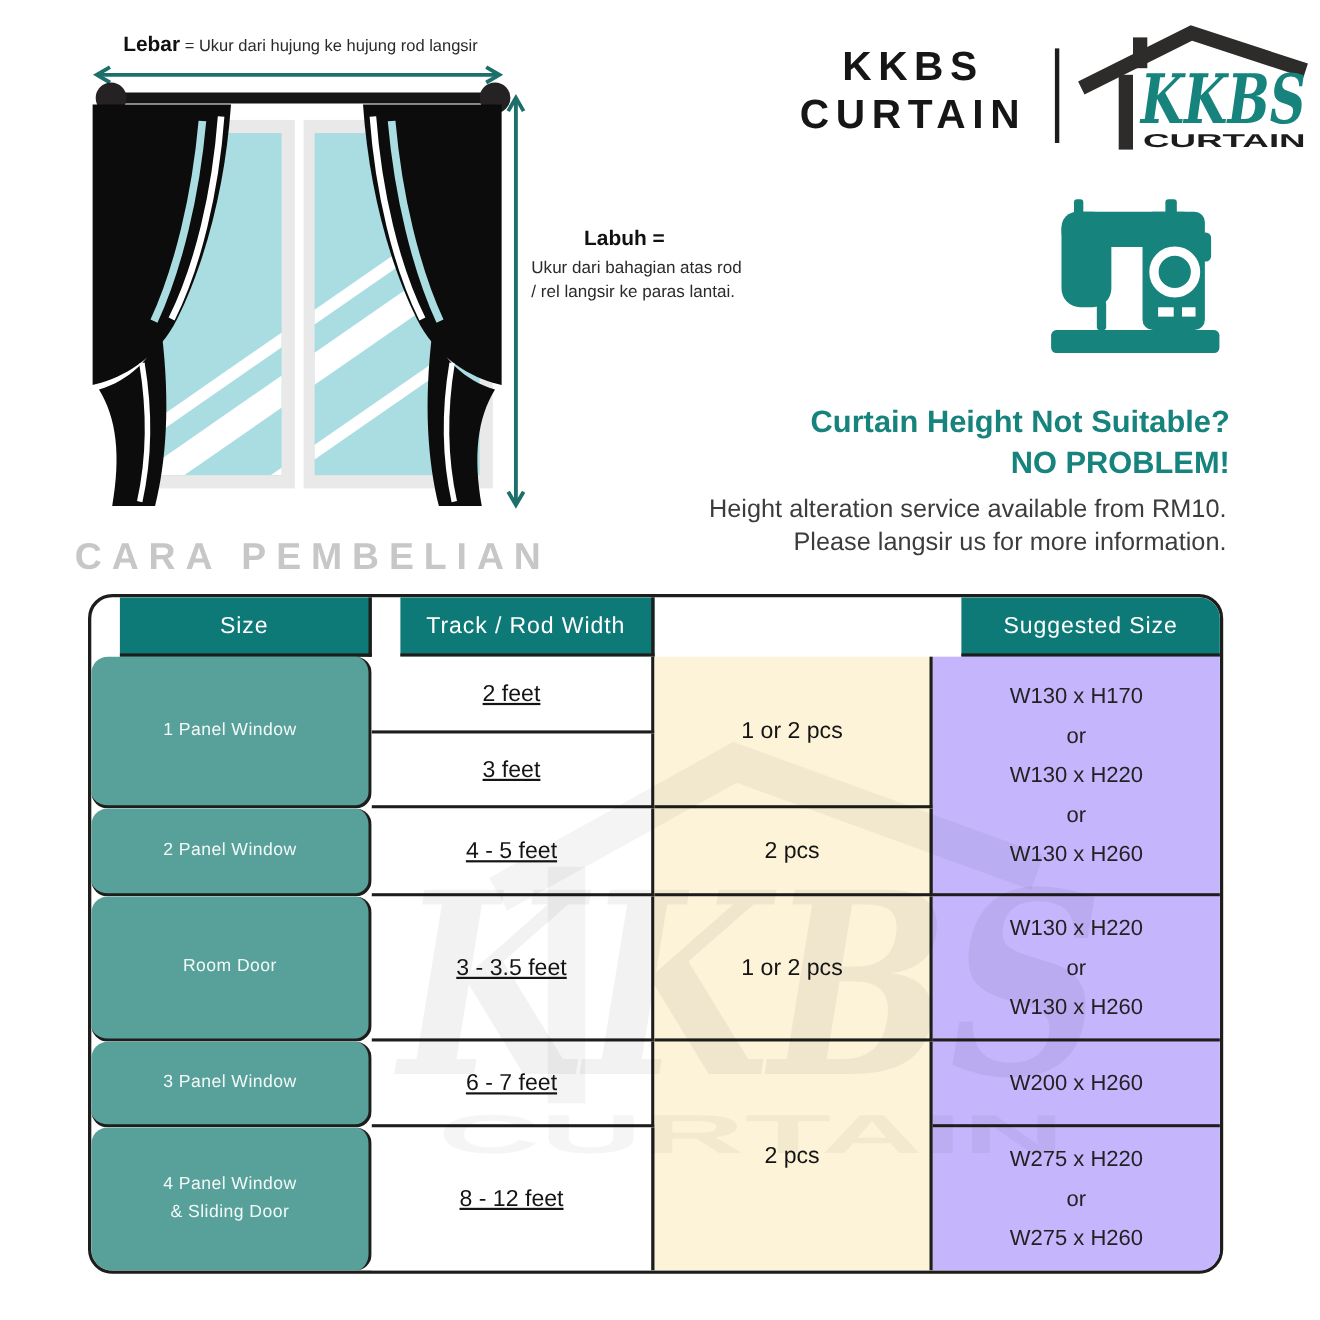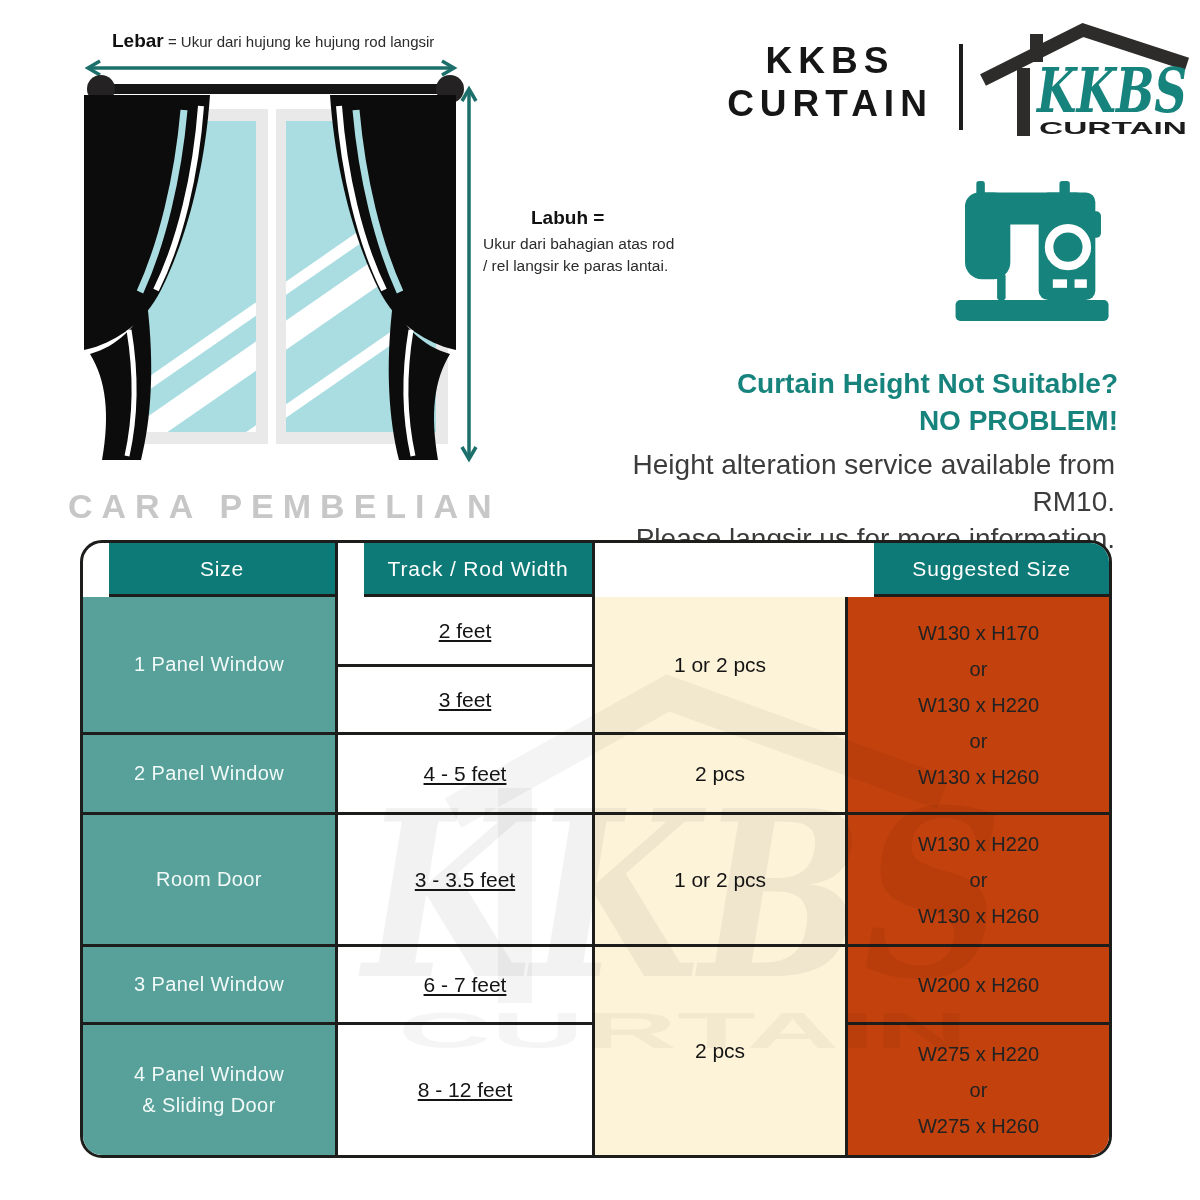--- a/index.html
+++ b/index.html
@@ -19,42 +19,42 @@
   .wordmark .wm1 { font-size:37px; letter-spacing:6px; line-height:1.15; }
   .wordmark .wm2 { font-size:37px; letter-spacing:6px; line-height:1.15; }
   .logo-divider { position:absolute; left:959px; top:44px; width:4px; height:86px; background:#1c1c1c; }
   .logo-mark { position:absolute; left:977px; top:16px; }
 
   
   .sewing { position:absolute; left:948px; top:172px; }
   .alter-head { position:absolute; right:82px; top:366px; width:600px; text-align:right;
                 color:var(--teal-accent,#17837d); font-weight:700; font-size:28px; line-height:1.32; }
   .alter-body { position:absolute; right:85px; top:447px; width:560px; text-align:right;
-                color:#3c3c3c; font-size:28px; line-height:1.32; }
+                color:#3c3c3c; font-size:23px; line-height:1.32; }
 
   
   .section-title { position:absolute; left:68px; top:487px; font-size:34px; font-weight:700;
                    letter-spacing:9px; color:var(--title-gray,#c7c7c7); }
 
   
   .tbl-wrap { position:absolute; left:80px; top:540px; width:1032px; height:618px;
               border:3px solid var(--ink,#1d1d1b); border-radius:22px; overflow:hidden; background:#fff; }
   .tbl { display:grid; width:100%; height:100%;
          grid-template-columns:255px 257px 253px 1fr;
          grid-template-rows:54px 70px 68px 80px 132px 78px 1fr; }
   .cell { display:flex; flex-direction:column; align-items:center; justify-content:center; text-align:center;
           border-right:3px solid var(--ink,#1d1d1b); border-bottom:3px solid var(--ink,#1d1d1b); position:relative; }
   .cell > span { position:relative; z-index:3; }
   .lc { border-right:none; }
   .lr { border-bottom:none; }
   .h   { background:var(--teal-dark,#0e7a77); color:#fff; font-size:21px; letter-spacing:0.8px;margin-left:26px; }
-  .size{ background:var(--teal-mid,#58a09a); color:#f2faf8; font-size:20px; letter-spacing:0.4px; line-height:1.55; }
+  .size{ background:var(--teal-mid,#58a09a); color:#f2faf8; font-size:16px; letter-spacing:0.4px; line-height:1.55;border-radius:15px; }
   .track{ background:#fff; font-size:21px; color:#141414;text-decoration:underline; }
   .qty { background:var(--cream,#fdf3d8); font-size:21px; color:#141414; }
-  .sug { background:#c2410c; font-size:20px; color:#222; }
+  .sug { background:#c4b5fd; font-size:20px; color:#222; }
   .sug > span { display:block; line-height:1.0; padding:8px 0; }
 
   .watermark { position:absolute; left:255px; top:115px; width:690px; height:400px; z-index:2; pointer-events:none; }
 </style>
 </head>
 <body>
 
 <div class="page">
 
   <div class="lebar-line">

